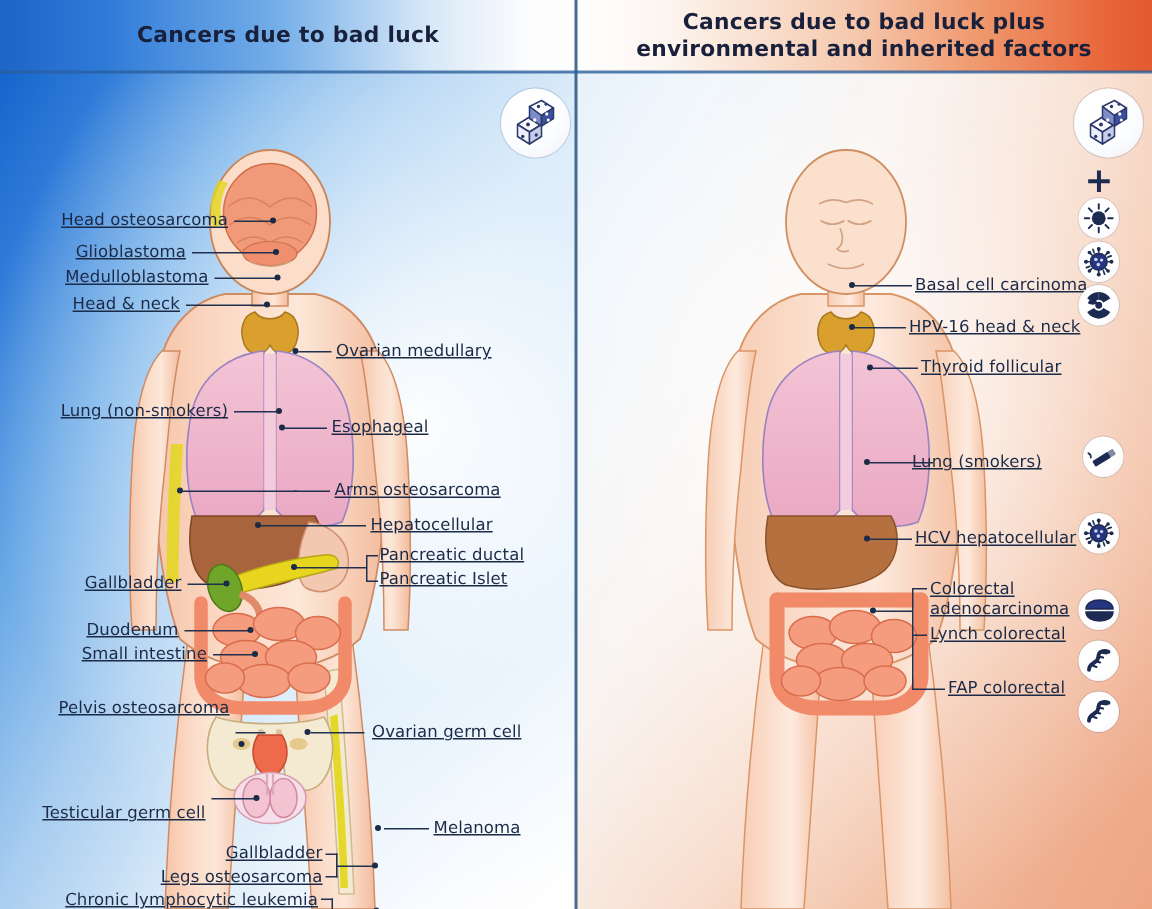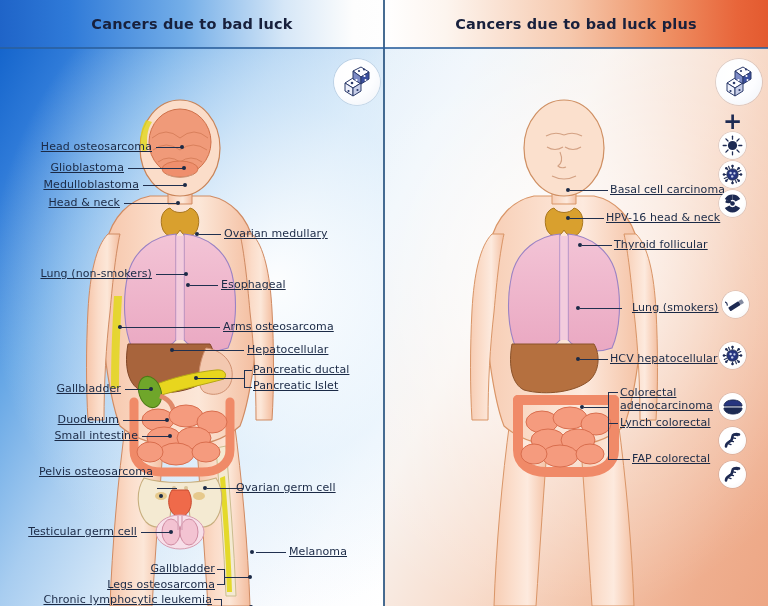--- a/index.html
+++ b/index.html
@@ -63,20 +63,21 @@
 <body>
 
 <div id="stage">
 
   <div class="hdr hdr-l">
     <h1>Cancers due to bad luck</h1>
   </div>
   <div class="hdr hdr-r">
     <h1>
       <span>Cancers due to bad luck plus</span><br>
+      <span>environmental and inherited factors</span>
     </h1>
   </div>
 
   <div class="panel panel-l">
 
     <svg class="body-svg" width="384" height="558" viewBox="0 0 384 558">
       <defs>
         <linearGradient id="skinL" x1="0" y1="0" x2="1" y2="0">
           <stop offset="0%" stop-color="#f6c5a9"></stop>
             <stop offset="35%" stop-color="#fbdcc9"></stop>
@@ -220,29 +221,29 @@
 
     <div class="lbl r" style="left:0;top:93px;width:152px">Head osteosarcoma</div>
     <div class="lbl r" style="left:0;top:114px;width:124px">Glioblastoma</div>
     <div class="lbl r" style="left:0;top:131px;width:139px">Medulloblastoma</div>
     <div class="lbl r" style="left:0;top:149px;width:120px">Head &amp; neck</div>
     <div class="lbl r" style="left:0;top:220px;width:152px">Lung (non-smokers)</div>
     <div class="lbl r" style="left:0;top:335px;width:121px">Gallbladder</div>
     <div class="lbl r" style="left:0;top:366px;width:119px">Duodenum</div>
     <div class="lbl r" style="left:0;top:382px;width:138px">Small intestine</div>
     <div class="lbl r" style="left:0;top:418px;width:153px">Pelvis osteosarcoma</div>
-    <div class="lbl r" style="left:0;top:478px;width:137px">Testicular germ cell</div>
+    <div class="lbl r" style="left:0;top:488px;width:137px">Testicular germ cell</div>
 
     <div class="lbl" style="left:224px;top:180px">Ovarian medullary</div>
     <div class="lbl" style="left:221px;top:231px">Esophageal</div>
     <div class="lbl" style="left:223px;top:273px">Arms osteosarcoma</div>
     <div class="lbl" style="left:247px;top:296px">Hepatocellular</div>
     <div class="lbl" style="left:253px;top:316px">Pancreatic ductal</div>
     <div class="lbl" style="left:253px;top:332px">Pancreatic Islet</div>
-    <div class="lbl" style="left:236px;top:434px">Ovarian germ cell</div>
+    <div class="lbl" style="left:248px;top:434px">Ovarian germ cell</div>
     <div class="lbl" style="left:289px;top:498px">Melanoma</div>
 
     <div class="lbl r" style="left:0;top:515px;width:215px">Gallbladder</div>
     <div class="lbl r" style="left:0;top:546px;width:212px">Chronic lymphocytic leukemia</div>
     <div class="lbl r" style="left:0;top:531px;width:215px">Legs osteosarcoma</div>
 
     <div class="dice" style="left:334px;top:11px">
       <svg width="34" height="34" viewBox="0 0 34 34">
         <g stroke="#2b3a6b" stroke-width="1" stroke-linejoin="round">
           <path d="M5,18 L13,13 L21,18 L13,23 Z" fill="#fdfdff"></path>
@@ -343,21 +344,21 @@
     <div class="dot" style="left:196px;top:357px"></div>
 
     <div class="vln" style="left:224px;top:344px;height:68px"></div>
     <div class="ln" style="left:224px;top:344px;width:10px"></div>
     <div class="ln" style="left:224px;top:375px;width:10px"></div>
     <div class="ln" style="left:224px;top:411px;width:22px"></div>
 
     <div class="lbl" style="left:226px;top:136px">Basal cell carcinoma</div>
     <div class="lbl" style="left:222px;top:164px">HPV-16 head &amp; neck</div>
     <div class="lbl" style="left:230px;top:191px">Thyroid follicular</div>
-    <div class="lbl" style="left:248px;top:254px">Lung (smokers)</div>
+    <div class="lbl" style="left:224px;top:254px">Lung (smokers)</div>
     <div class="lbl" style="left:226px;top:305px">HCV hepatocellular</div>
     <div class="lbl" style="left:236px;top:339px">
       <span>Colorectal</span><br>
       <span>adenocarcinoma</span>
     </div>
     <div class="lbl" style="left:236px;top:369px">Lynch colorectal</div>
     <div class="lbl" style="left:248px;top:405px">FAP colorectal</div>
 
     <div class="dice" style="left:332px;top:11px">
       <svg width="34" height="34" viewBox="0 0 34 34">

